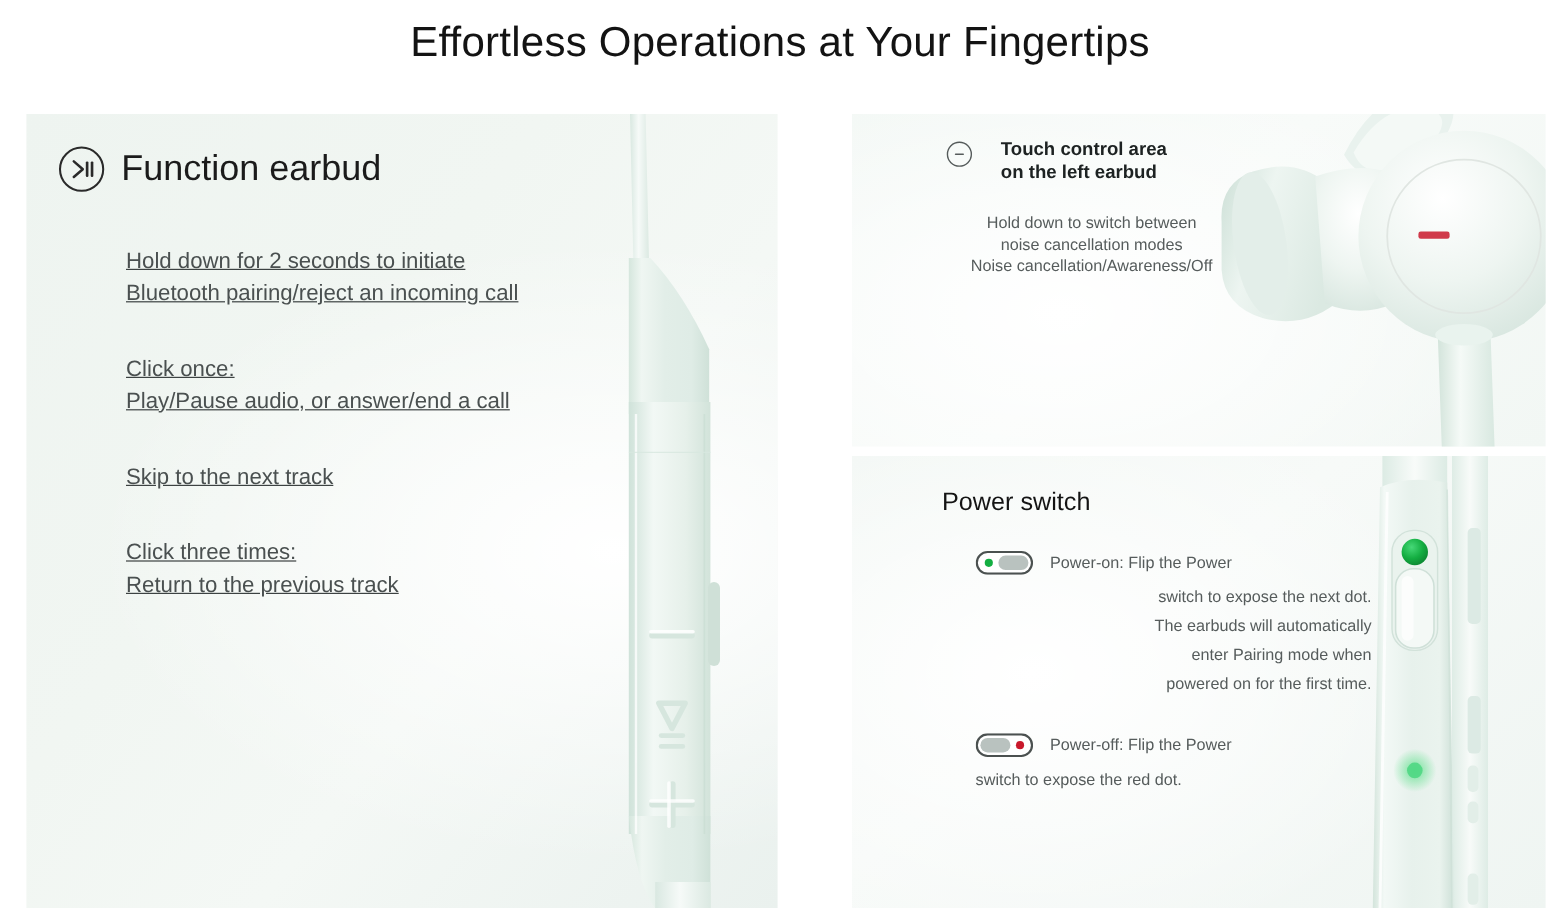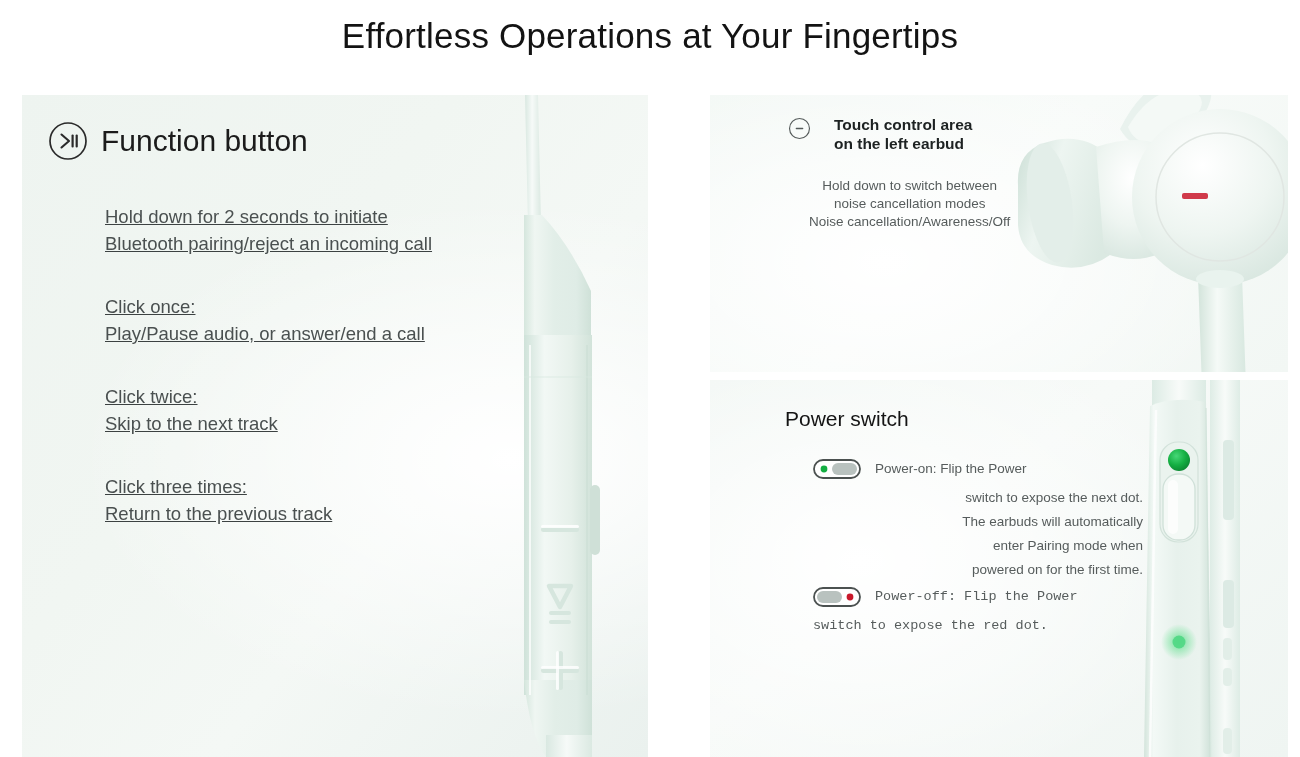--- a/index.html
+++ b/index.html
@@ -146,21 +146,21 @@
     font-weight: 400;
     color: #141414;
     white-space: nowrap;
   }
   .pw-group {
     position: absolute;
     left: 103px;
     width: 330px;
   }
   #pw-group-on  { top: 79px; text-align: right; }
-  #pw-group-off { top: 207px; font-family: Liberation Mono, monospace; }
+  #pw-group-off { top: 231px; }
   .pw-row {
     display: flex;
     align-items: center;
     gap: 14px;
   }
   .pw-row .pw-first {
     font-size: 13.5px;
     color: #565c5c;
     white-space: nowrap;
     line-height: 18px;
@@ -244,37 +244,36 @@
     </g>
   </svg>
 
   <div class="fn-head">
     <svg class="circle-icon" viewBox="0 0 40 40">
       <circle cx="20" cy="20" r="18" fill="none" stroke="#2a2a2a" stroke-width="1.7"></circle>
       <path d="M13.5 13.5 L21 20 L13.5 26.5" fill="none" stroke="#2a2a2a" stroke-width="2.1" stroke-linecap="round" stroke-linejoin="round"></path>
       <rect x="23.5" y="13.5" width="2.2" height="13" rx="1" fill="#2a2a2a"></rect>
       <rect x="27.6" y="13.5" width="2.2" height="13" rx="1" fill="#2a2a2a"></rect>
     </svg>
-    <div class="heading-text">Function button</div>
+    <div class="heading-text">Function earbud</div>
   </div>
 
   <div class="fn-body">
 
     <div class="fn-block">
       <div class="fn-line">Hold down for 2 seconds to initiate</div>
       <div class="fn-line">Bluetooth pairing/reject an incoming call</div>
     </div>
 
     <div class="fn-block spaced">
       <div class="fn-line">Click once:</div>
       <div class="fn-line">Play/Pause audio, or answer/end a call</div>
     </div>
 
     <div class="fn-block spaced">
-      <div class="fn-line">Click twice:</div>
       <div class="fn-line">Skip to the next track</div>
     </div>
 
     <div class="fn-block spaced">
       <div class="fn-line">Click three times:</div>
       <div class="fn-line">Return to the previous track</div>
     </div>
 
   </div>
 </div>

